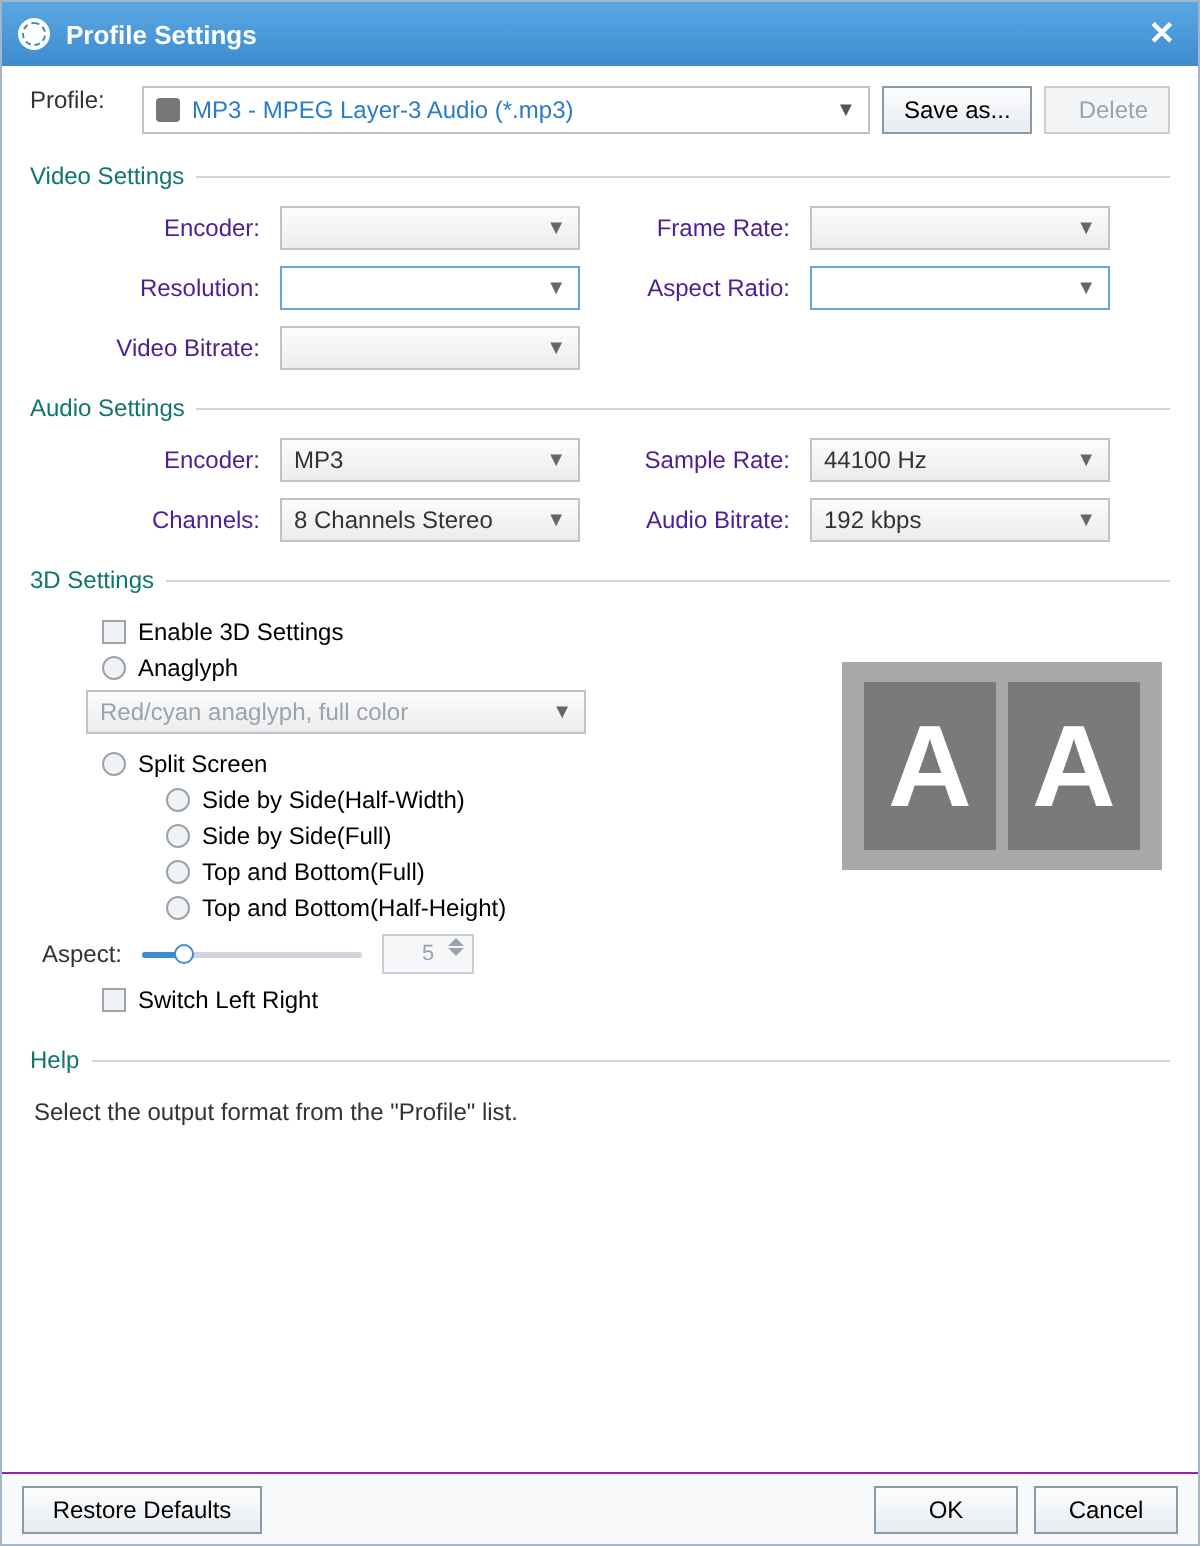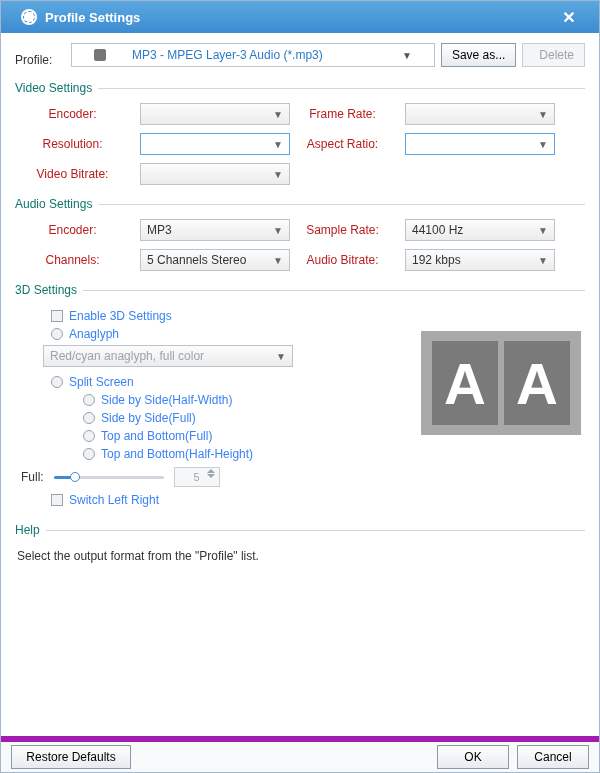--- a/index.html
+++ b/index.html
@@ -1,46 +1,46 @@
 <!DOCTYPE html>
 <html><head>
 <meta charset="utf-8">
 <style>
   * { box-sizing: border-box; margin: 0; padding: 0; font-family: "Segoe UI", Tahoma, sans-serif; }
   html, body { width: 600px; height: 773px; background: #fff; overflow: hidden; }
   .window { width: 600px; height: 773px; border: 1px solid #a2b7cc; display: flex; flex-direction: column; }
-  .titlebar { height: 32px; background: linear-gradient(#5aa7e0, #3d8cd1); color: #fff; display: flex; align-items: center; padding: 0 20px; font-weight: 600; font-size: 13px; }
+  .titlebar { height: 32px; background: linear-gradient(#5aa7e0, #3d8cd1); color: #fff; display: flex; align-items: center; padding: 0 8px; font-weight: 600; font-size: 13px; }
   .titlebar .appicon { width: 16px; height: 16px; margin-right: 8px; background: #fff; border-radius: 8px; position: relative; }
   .titlebar .appicon::after { content:""; position:absolute; inset:2px; border:1px dashed #3d8cd1; border-radius:50%; }
   .titlebar .spacer { flex: 1; }
   .titlebar .close { width: 20px; height: 20px; display:flex; align-items:center; justify-content:center; cursor:pointer; font-size: 16px; }
 
   .body { flex: 1; padding: 10px 14px 6px 14px; font-size: 12px; color: #333; overflow: hidden; display:flex; flex-direction:column; }
 
-  .profile-row { display:flex; align-items:flex-end; gap:6px; margin-bottom: 14px; }
+  .profile-row { display:flex; align-items:flex-start; gap:6px; margin-bottom: 14px; }
   .profile-row .lbl { width: 50px; }
-  .profile-select { flex: 1; height: 24px; border: 1px solid #b9c4cf; background: #fff; display:flex; align-items:center; padding: 0 22px; color: #2b7cc7; position: relative; gap: 20px; }
+  .profile-select { flex: 1; height: 24px; border: 1px solid #b9c4cf; background: #fff; display:flex; align-items:center; padding: 0 6px; color: #2b7cc7; position: relative; }
   .profile-select .mp3ico { width:12px; height:12px; background:#777; margin-right:6px; border-radius:2px; }
   .profile-select .dd { margin-left:auto; color:#555; font-size:10px; }
   .btn { height: 24px; border: 1px solid #8a9aa8; background: linear-gradient(#fdfdfd,#e7ecf1); padding: 0 10px; font-size: 12px; cursor: pointer; }
   .btn:disabled { color: #9aa4ae; border-color: #c7ced5; background: #f3f5f7; cursor: default; padding-left: 16px; }
 
   fieldset { border: none; border-top: 1px solid #cfd6dd; padding: 8px 0 6px 0; margin-bottom: 6px; }
   fieldset > legend { color: #0f766e; font-size: 12px; padding-right: 6px; }
 
   .grid2 { display: grid; grid-template-columns: 125px 150px 115px 150px; row-gap: 8px; align-items: center; }
-  .grid2 .rlabel { text-align: center; padding-right: 10px; color: #b91c1c; }
+  .grid2 .rlabel { text-align: right; padding-right: 10px; color: #4c1d95; }
   .combo { height: 22px; border: 1px solid #b9c4cf; background: linear-gradient(#fcfcfc,#ececec); display:flex; align-items:center; padding: 0 6px; font-size:12px; color:#333; position:relative; }
   .combo.blue { border-color: #5fa4dd; background:#fff; }
   .combo .dd { margin-left:auto; font-size:10px; color:#666; }
   .combo.disabled { color:#9aa4ae; }
 
   .sec3d { position: relative; }
   .sec3d .left { width: 360px; }
-  .chk, .rad { display:flex; align-items:center; gap:6px; margin: 4px 0; color:#3b82f6;padding-left:36px; }
+  .chk, .rad { display:flex; align-items:center; gap:6px; margin: 4px 0; color:#000000;padding-left:36px; }
   .chkbox { width:12px; height:12px; border:1px solid #9aa4ae; background:#f0f2f4; }
   .radbox { width:12px; height:12px; border:1px solid #9aa4ae; border-radius:50%; background:#f0f2f4; }
   .indent2 { margin-left: 32px; }
   .anaglyph-combo { width: 250px; margin: 4px 16px 8px 28px; }
   .depth-row { display:flex; align-items:center; gap:10px; margin:6px 0 6px 6px; }
   .depth-row .dlabel { color:#333; }
   .slider { position:relative; width:110px; height:14px; }
   .slider .track { position:absolute; top:6px; left:0; right:0; height:3px; background:#d0d6dc; border-radius:2px; }
   .slider .fill { position:absolute; top:6px; left:0; width:20px; height:3px; background:#3d8cd1; border-radius:2px; }
   .slider .thumb { position:absolute; top:2px; left:16px; width:10px; height:10px; background:#fff; border:1px solid #3d8cd1; border-radius:50%; }
@@ -50,21 +50,21 @@
   .spin .up { border-bottom:4px solid #9aa4ae; }
   .spin .dn { border-top:4px solid #9aa4ae; }
 
   .preview { position:absolute; right: 4px; top: 34px; width: 160px; height: 104px; background:#a9a9a9; display:flex; align-items:center; justify-content:center; }
   .preview .cell { width:66px; height:84px; background:#7a7a7a; margin:0 3px; display:flex; align-items:center; justify-content:center; color:#fff; font-size:58px; font-weight:600; }
 
   .learn { display:block; text-align:right; color:#2b7cc7; text-decoration:underline; margin-top:6px; cursor:pointer; }
 
   .help-text { color:#333; padding: 4px 2px; }
 
-  .footer { height: 36px; border-top: 6px solid #a21caf; background:#f7f9fb; display:flex; align-items:center; padding: 0 10px; gap:8px; }
+  .footer { height: 36px; border-top: 1px solid #a21caf; background:#f7f9fb; display:flex; align-items:center; padding: 0 10px; gap:8px; }
   .footer .spacer { flex:1; }
   .footer .btn { min-width: 72px; }
   .footer .restore { min-width: 120px; }
 </style>
 </head>
 <body>
 
 <div class="window">
 
   <div class="titlebar">
@@ -131,21 +131,21 @@
             <span class="dd">▼</span>
           </div>
         <div class="rlabel">Sample Rate:</div>
         <div class="combo">
             <span>44100 Hz</span>
             <span class="dd">▼</span>
           </div>
 
         <div class="rlabel">Channels:</div>
         <div class="combo">
-            <span>5 Channels Stereo</span>
+            <span>8 Channels Stereo</span>
             <span class="dd">▼</span>
           </div>
         <div class="rlabel">Audio Bitrate:</div>
         <div class="combo">
             <span>192 kbps</span>
             <span class="dd">▼</span>
           </div>
       </div>
     </fieldset>
 
@@ -181,21 +181,21 @@
         <div class="rad indent2">
             <span class="radbox"></span>
             <span>Top and Bottom(Full)</span>
           </div>
         <div class="rad indent2">
             <span class="radbox"></span>
             <span>Top and Bottom(Half-Height)</span>
           </div>
 
         <div class="depth-row">
-          <span class="dlabel">Full:</span>
+          <span class="dlabel">Aspect:</span>
           <div class="slider">
             <div class="track"></div>
               <div class="fill"></div>
               <div class="thumb"></div>
           </div>
           <div class="spin">
             <span>5</span>
             <span class="arrows">
                 <span class="ar up"></span>
                 <span class="ar dn"></span>

